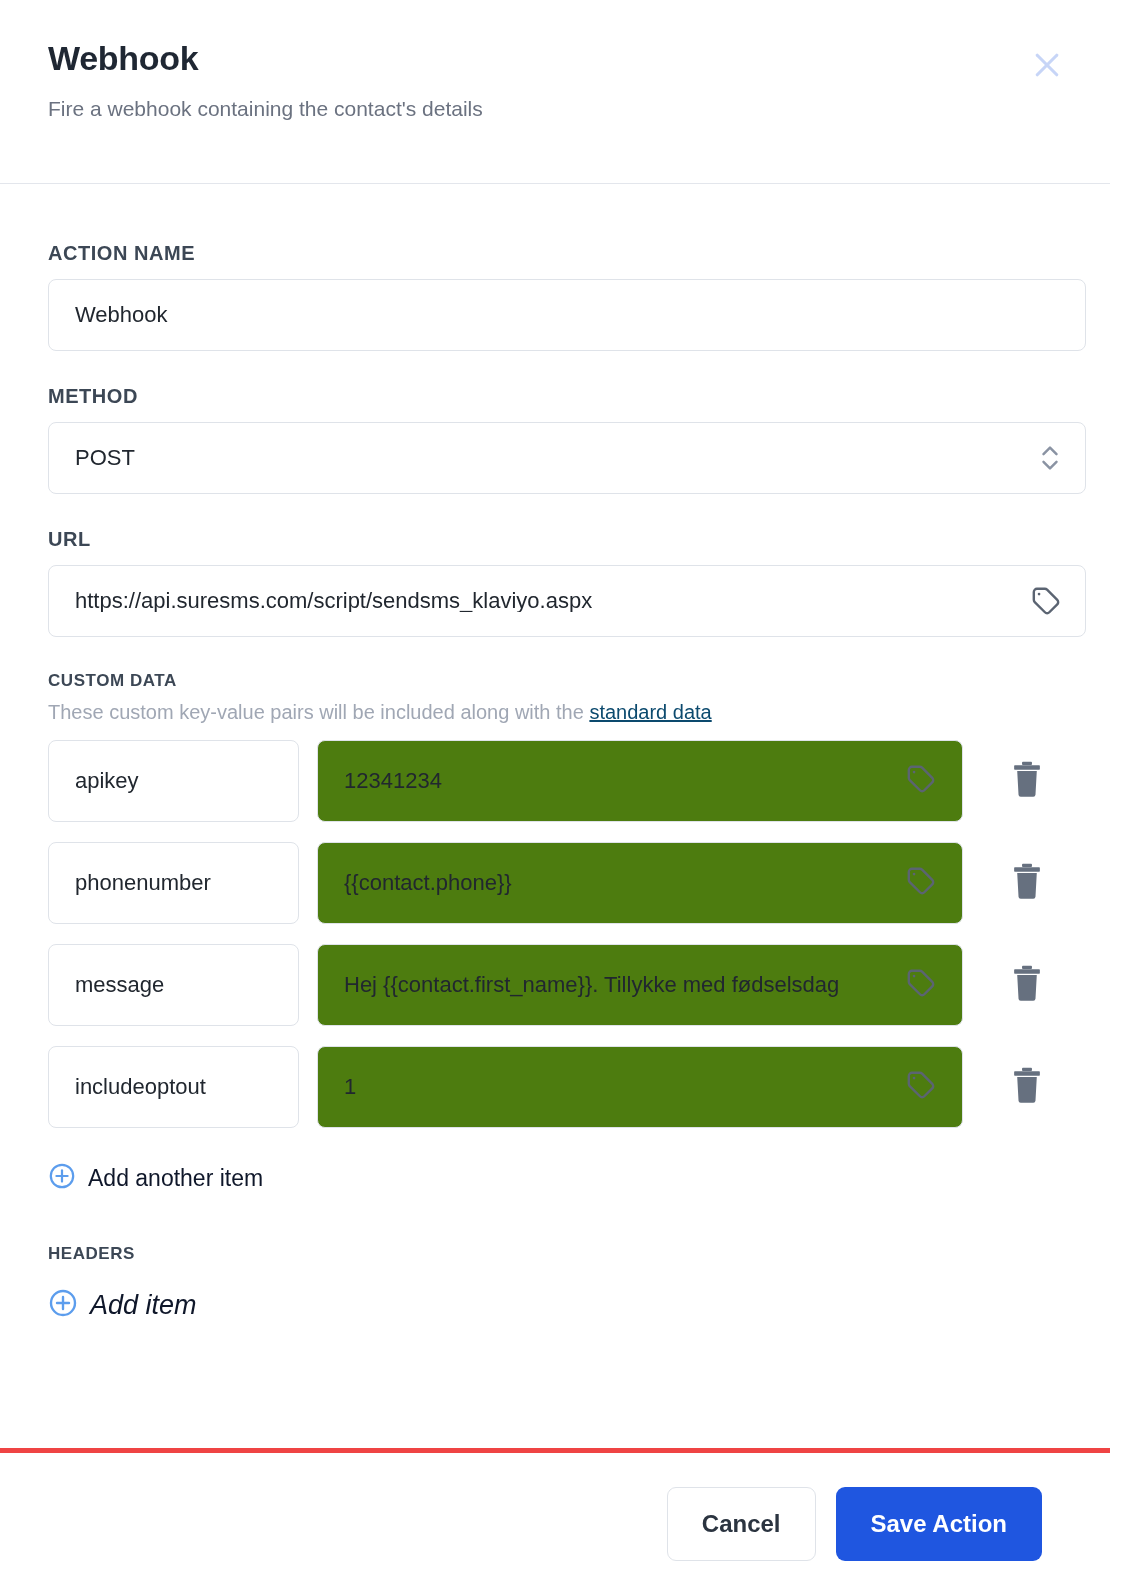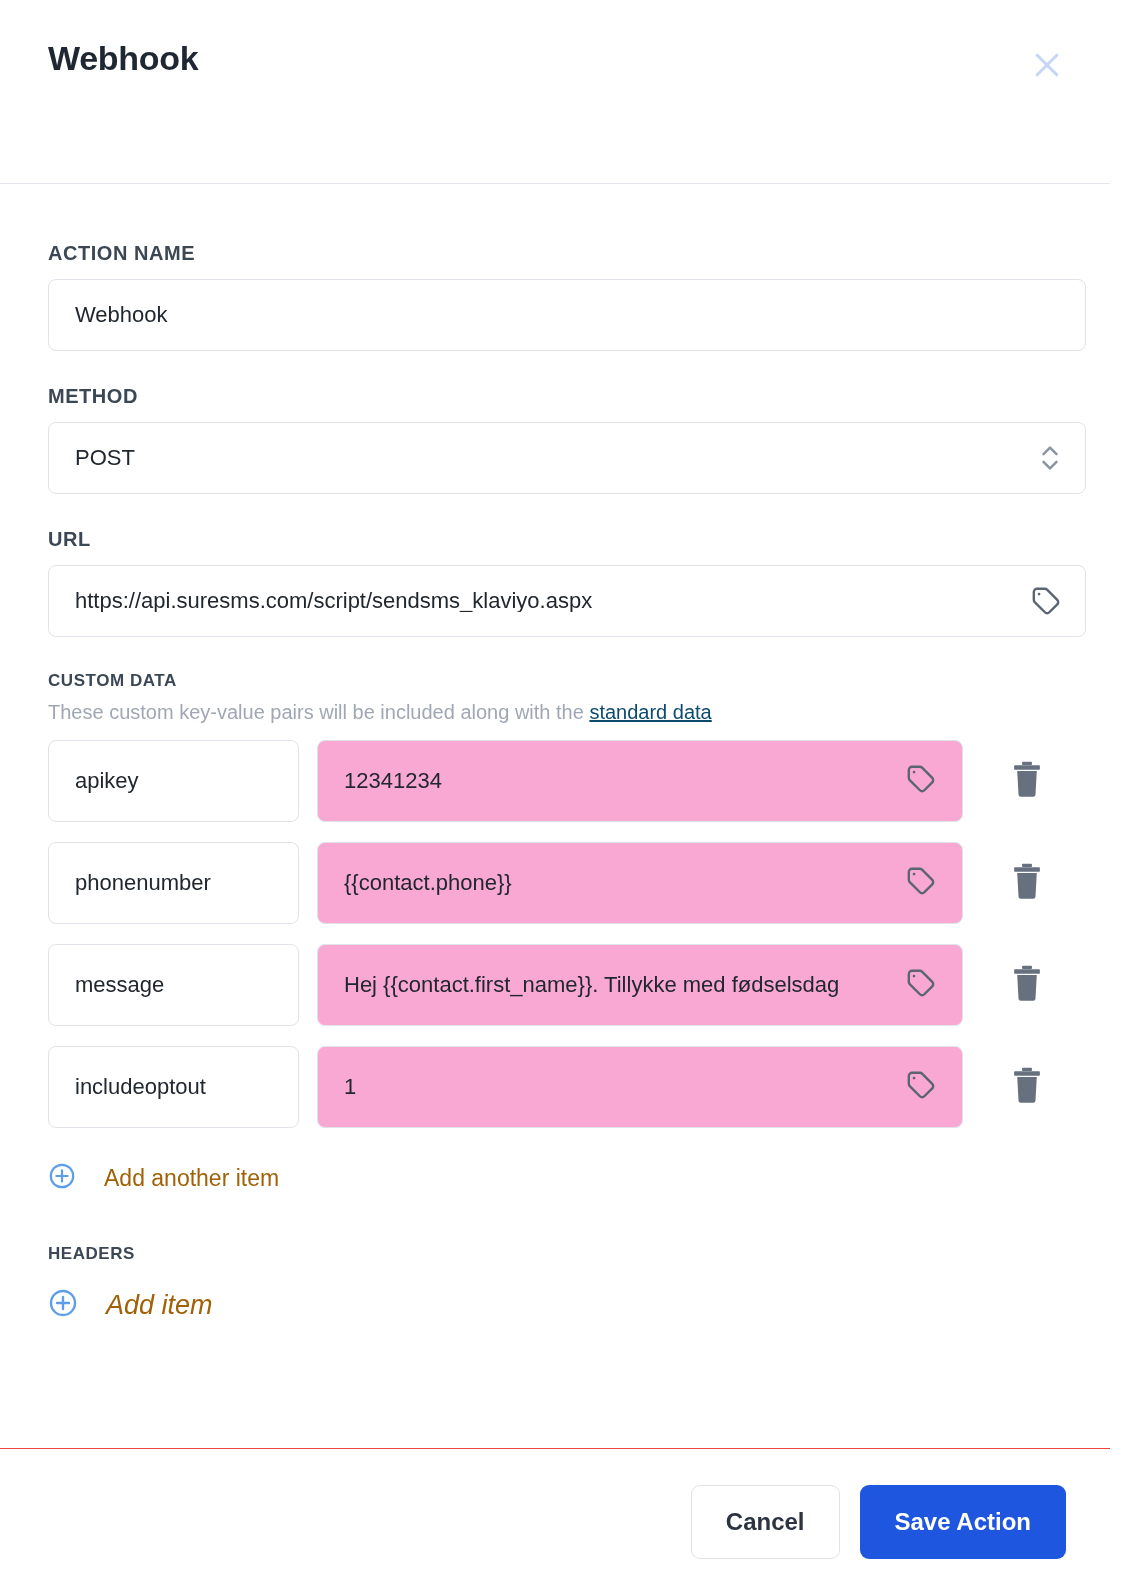--- a/index.html
+++ b/index.html
@@ -159,21 +159,21 @@
     flex: 0 0 auto;
   }
 
   .kv-value {
     position: relative;
     margin-left: 18px;
     width: 646px;
     height: 82px;
     border: 1px solid #dfe3e9;
     border-radius: 8px;
-    background: #f9a8d4;
+    background: #4d7c0f;
     display: flex;
     align-items: center;
     padding: 0 26px;
     flex: 0 0 auto;
     overflow: hidden;
   }
 
   .kv-value .kv-value-text {
     font-size: 22px;
     color: #21272f;
@@ -196,40 +196,40 @@
     display: flex;
     align-items: center;
     justify-content: center;
     cursor: pointer;
     flex: 0 0 auto;
   }
 
   .add-link {
     display: inline-flex;
     align-items: center;
-    gap: 28px;
-    color: #a16207;
+    gap: 12px;
+    color: #0f172a;
     cursor: pointer;
     margin-top: 14px;
   }
   .add-link .add-text { font-size: 23px; line-height: 1; }
   .add-link.large .add-text { font-size: 27px; font-style: italic; }
 
   .headers-section { margin-top: 50px; }
   .headers-section .section-label { margin-bottom: 18px; }
 
   
   .modal-footer {
     flex: 0 0 auto;
-    border-top: 1px solid #ef4444;
+    border-top: 5px solid #ef4444;
     height: 146px;
     display: flex;
     align-items: center;
     justify-content: flex-end;
-    padding: 0 44px;
+    padding: 0 68px;
     gap: 20px;
   }
 
   .btn {
     height: 74px;
     border-radius: 9px;
     font-size: 24px;
     font-weight: 700;
     display: inline-flex;
     align-items: center;
@@ -252,20 +252,21 @@
     min-width: 190px;
   }
 </style>
 </head>
 <body>
 
 <div class="modal">
 
   <div class="modal-header">
     <div class="modal-title">Webhook</div>
+    <div class="modal-subtitle">Fire a webhook containing the contact's details</div>
     <button class="close-button">
       <span>
         <svg width="36" height="36" viewBox="0 0 24 24" fill="none" stroke="#c7d5f7" stroke-width="2.1" stroke-linecap="round">
           <line x1="5.5" y1="5.5" x2="18.5" y2="18.5"></line>
           <line x1="18.5" y1="5.5" x2="5.5" y2="18.5"></line>
         </svg>
       </span>
     </button>
   </div>
 

